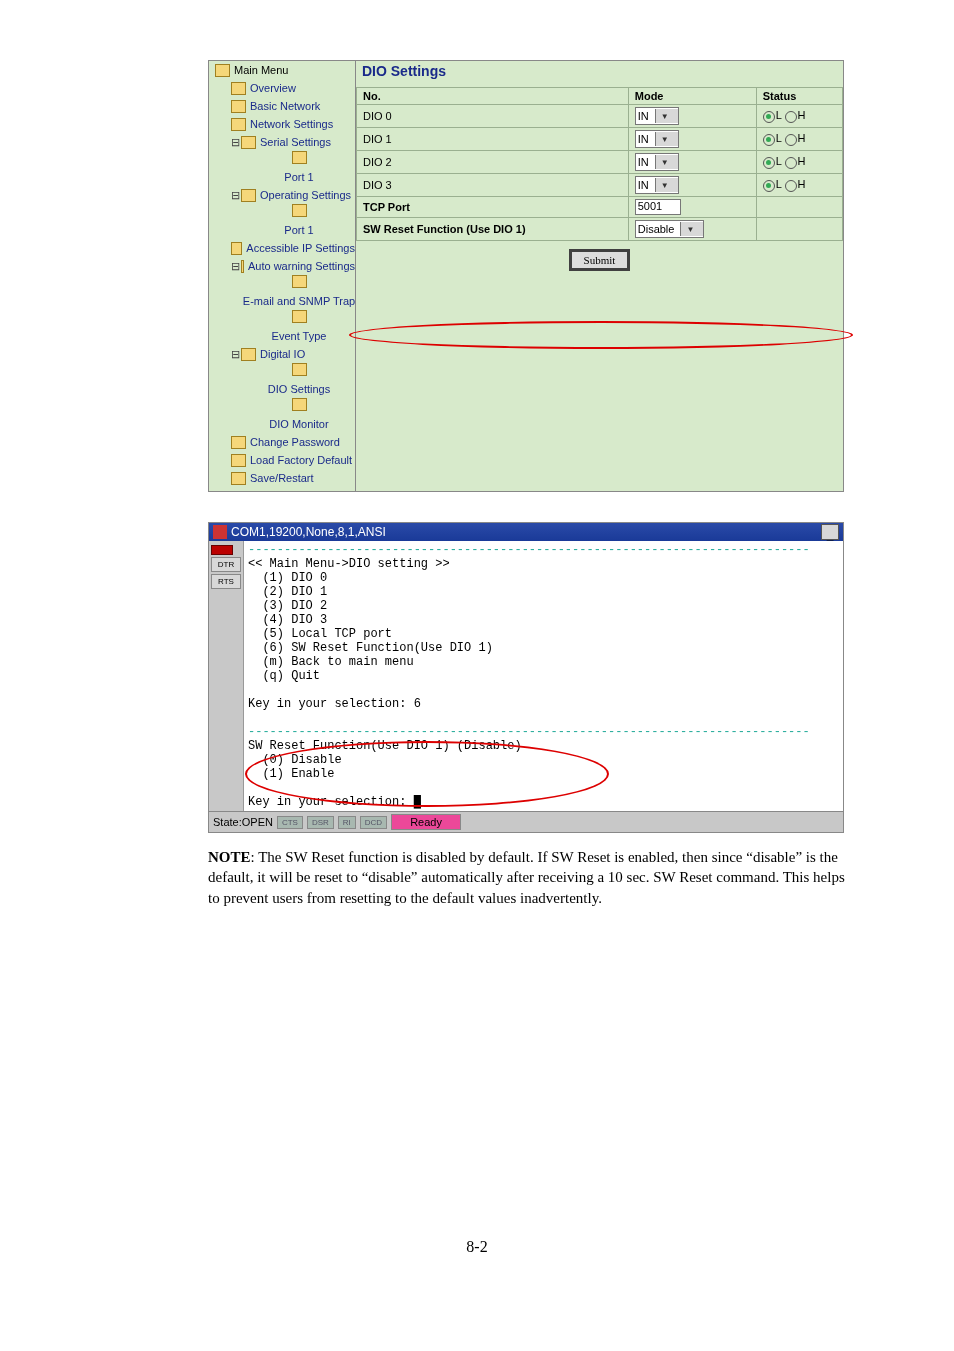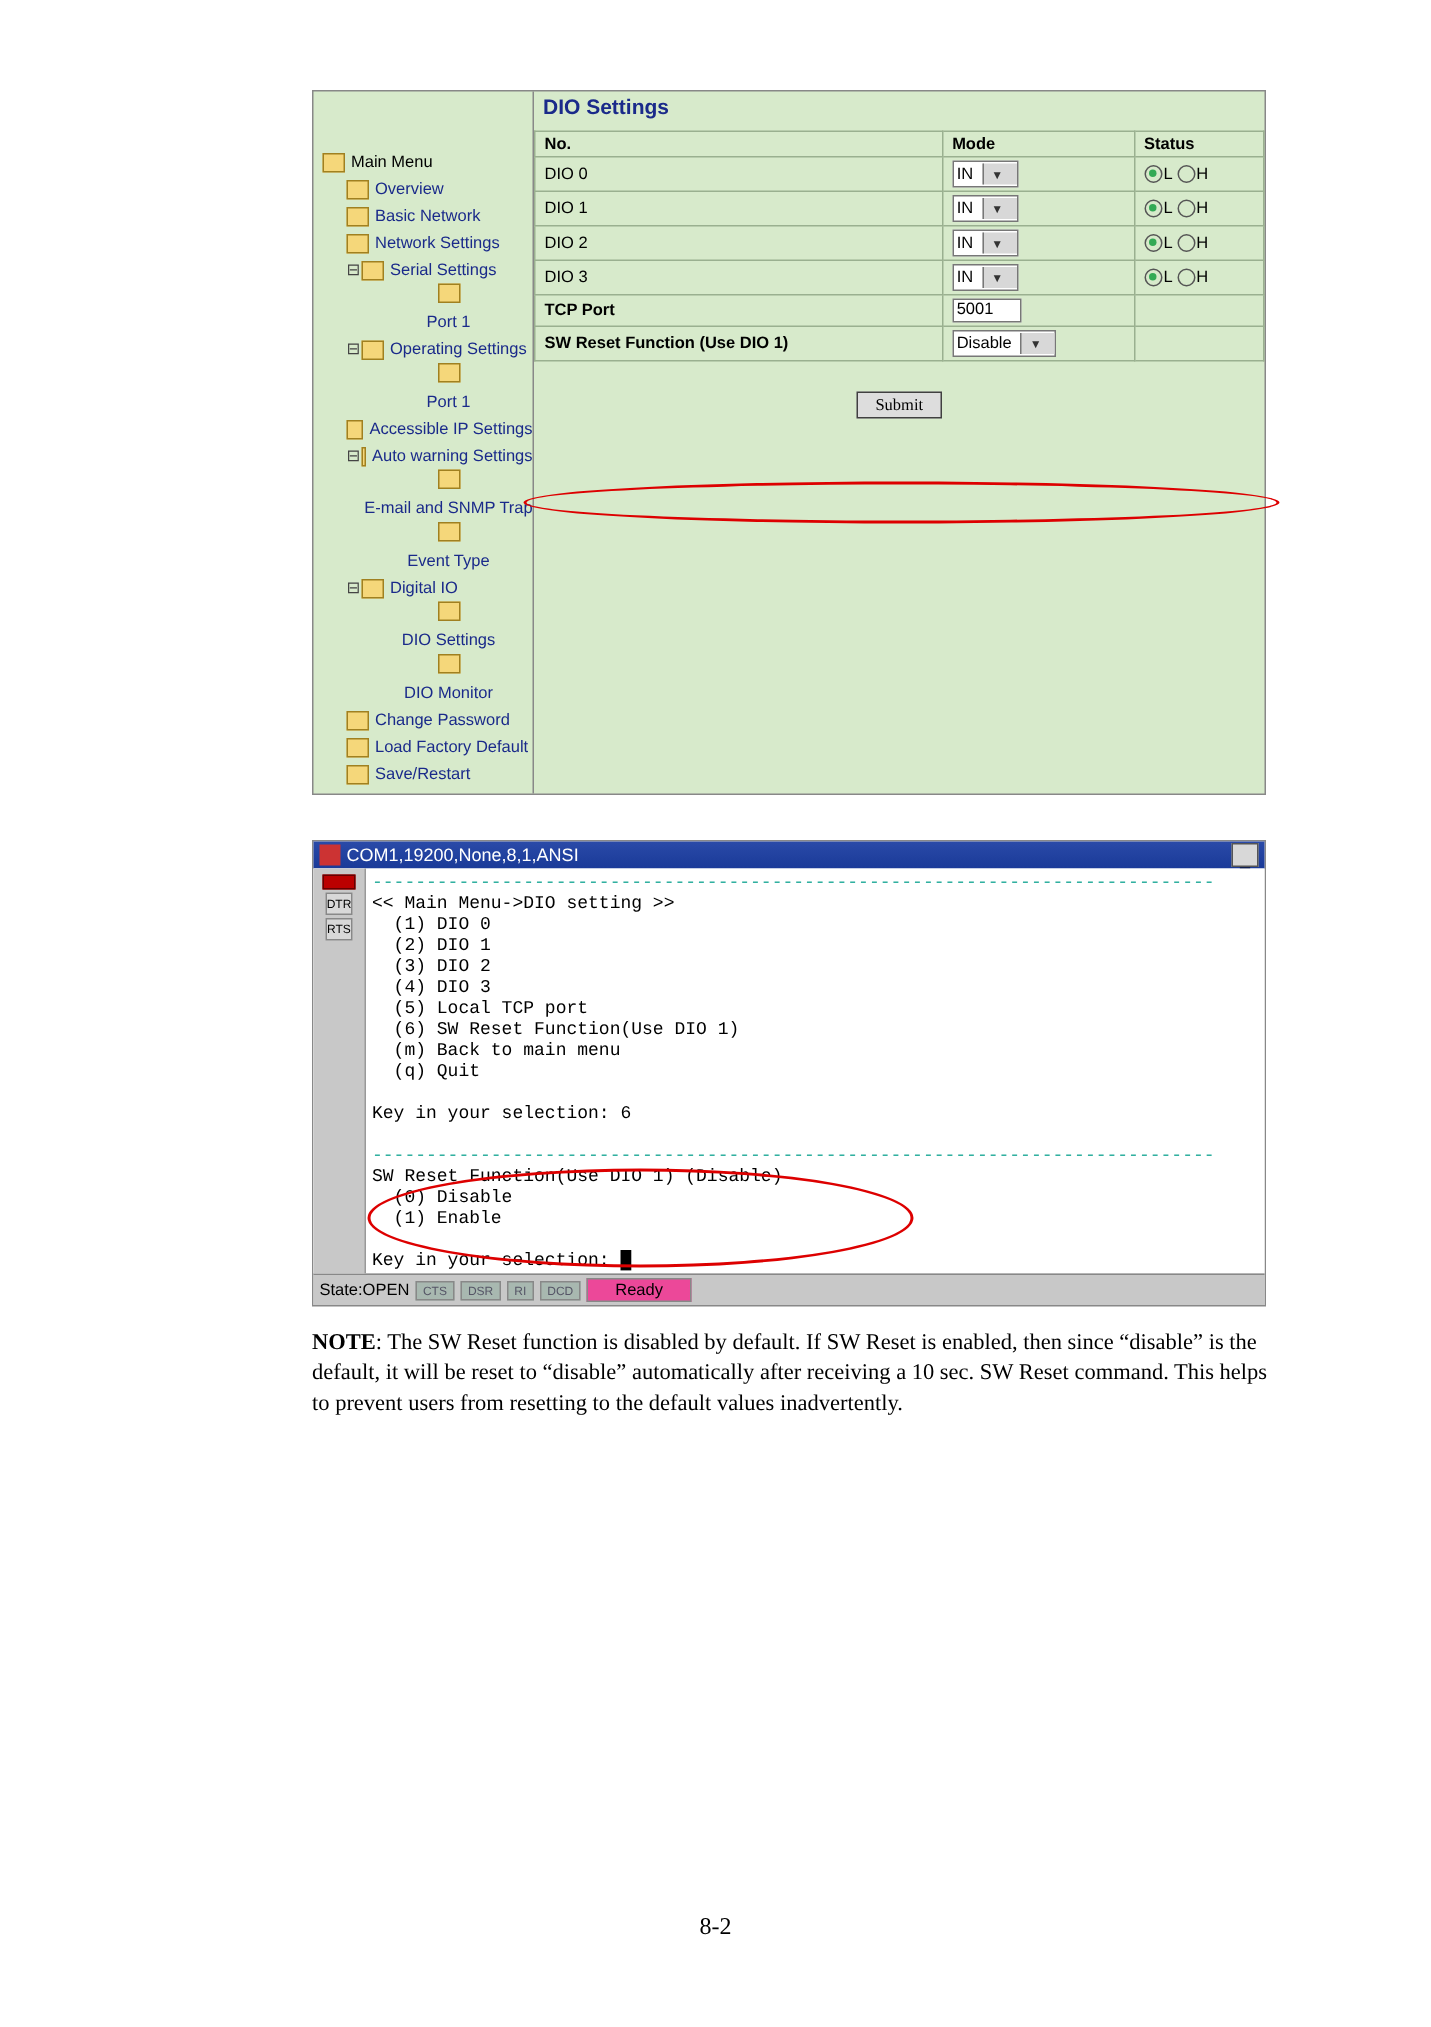--- a/index.html
+++ b/index.html
@@ -27,24 +27,23 @@
     width: 634px;
     border: 1px solid #888;
     background: #d7eacb;
     font-family: Tahoma, Arial, sans-serif;
     font-size: 11px;
     position: relative;
     display: flex;
   }
   .tree {
     width: 140px;
-    padding: 14px 0 4px 6px;
+    padding: 0 0 4px 6px;
     color: #1a2a8a;
     line-height: 18px;
-    margin-top: 24px;
   }
   .tree-item {
     display: flex;
     align-items: center;
     gap: 4px;
     white-space: nowrap;
     cursor: pointer;
   }
   .tree-item.child { padding-left: 16px; }
   .tree-item.grandchild { padding-left: 28px; flex-direction: column; }
@@ -106,23 +105,23 @@
   }
   .radio-dot.on::after{
     content:""; position:absolute; left:2px; top:2px;
     width:5px; height:5px; background:#3a5; border-radius:50%;
   }
   .tcpport-input{
     background:#fff; border:1px solid #777; font-size:11px;
     padding:0 2px; display:inline-block; min-width:40px; height:14px;
   }
   .submit-btn{
-    background:#ddd; border:1px solid #404040;
+    background:#ddd; border:3px solid #404040;
     padding:2px 12px; font-family:Tahoma; font-size:11px;
-    margin: 20px auto; display:block; cursor:pointer;
+    margin: 8px auto; display:block; cursor:pointer;
   }
   .red-ellipse {
     position:absolute;
     border:2px solid #d00;
     border-radius:50%;
     pointer-events:none;
   }
   .ellipse1 { left:140px; top:260px; width:500px; height:24px; }
   .screenshot2{
     margin: 30px 0 0 108px;
@@ -145,21 +144,21 @@
   }
   .termbody{
     display:flex;
     background:#fff;
   }
   .sidebtns{
     width:30px;
     background:#c8c8c8;
     border-right:1px solid #999;
     padding:4px 2px;
-    display:flex; flex-direction:column; gap:2px;align-items:center;
+    display:flex; flex-direction:column; gap:2px;
   }
   .sidebtns div{
     border:1px solid #888; background:#d8d8d8;
     font-size:8px; text-align:center; padding:2px 0;
     font-family:Arial;
   }
   .sidebtns .led{ width:20px; height:8px; background:#b00; border:1px solid #600; padding:0; }
   .termtext{
     flex:1;
     font-family:"Courier New", monospace;

